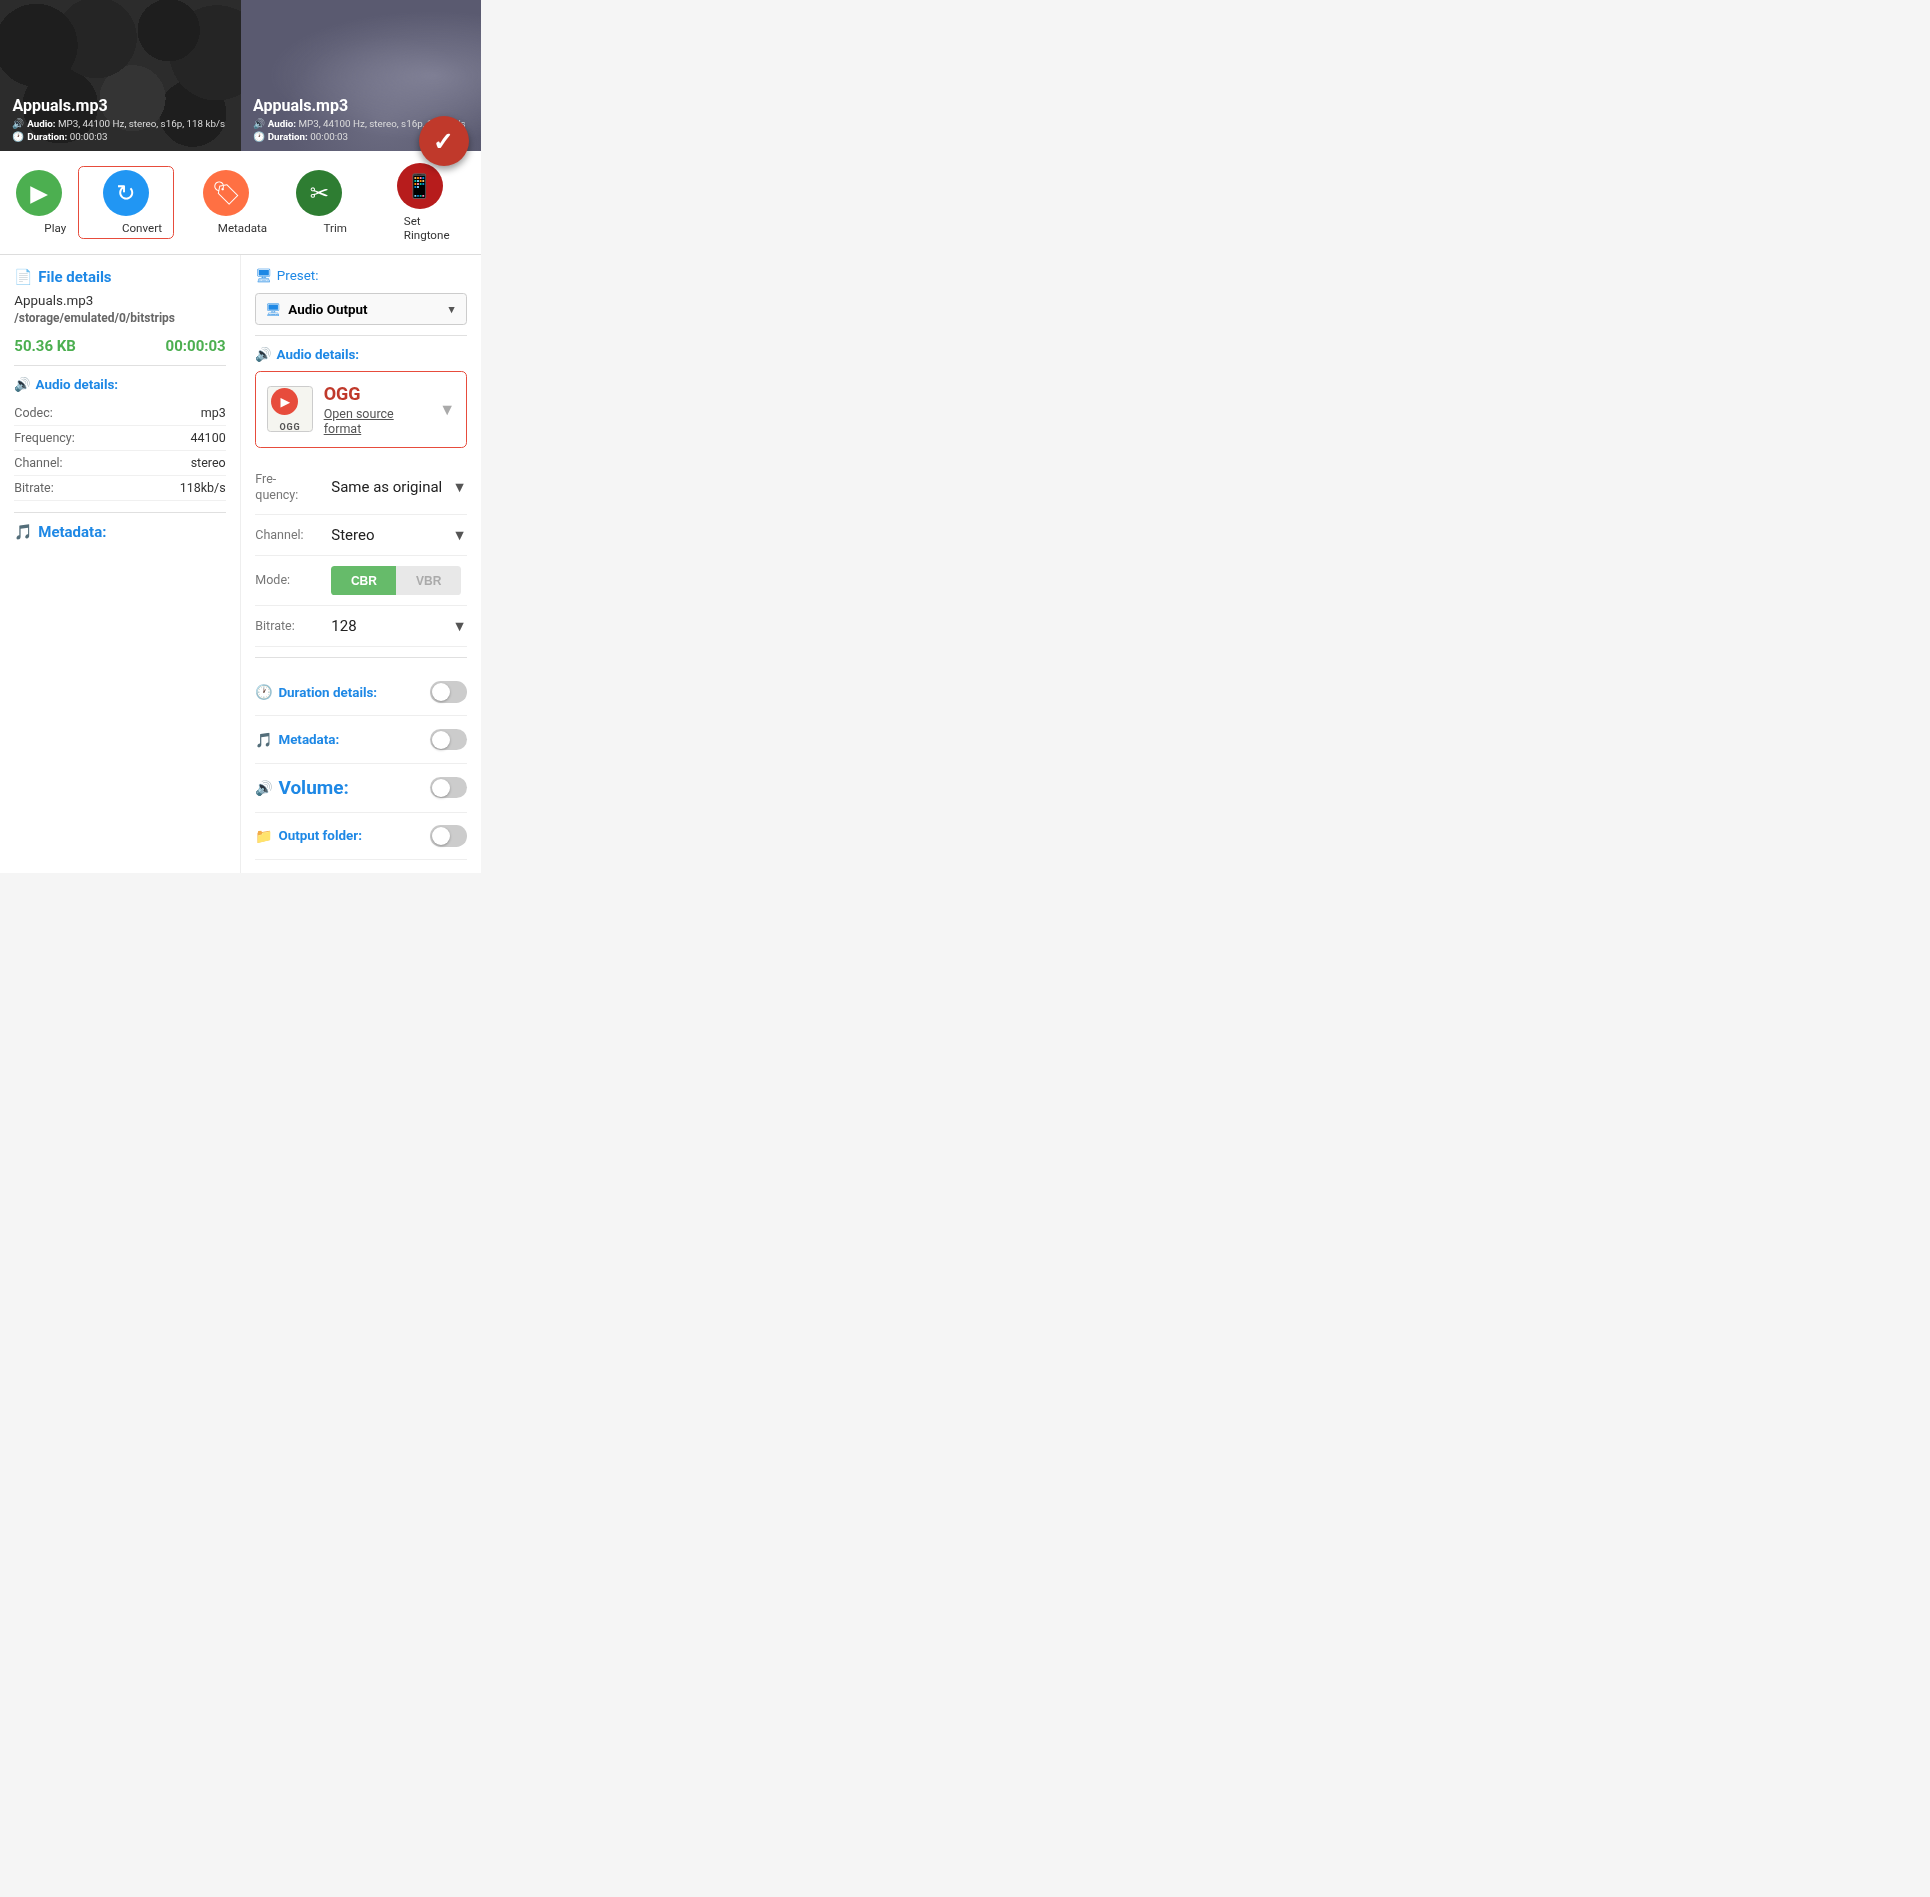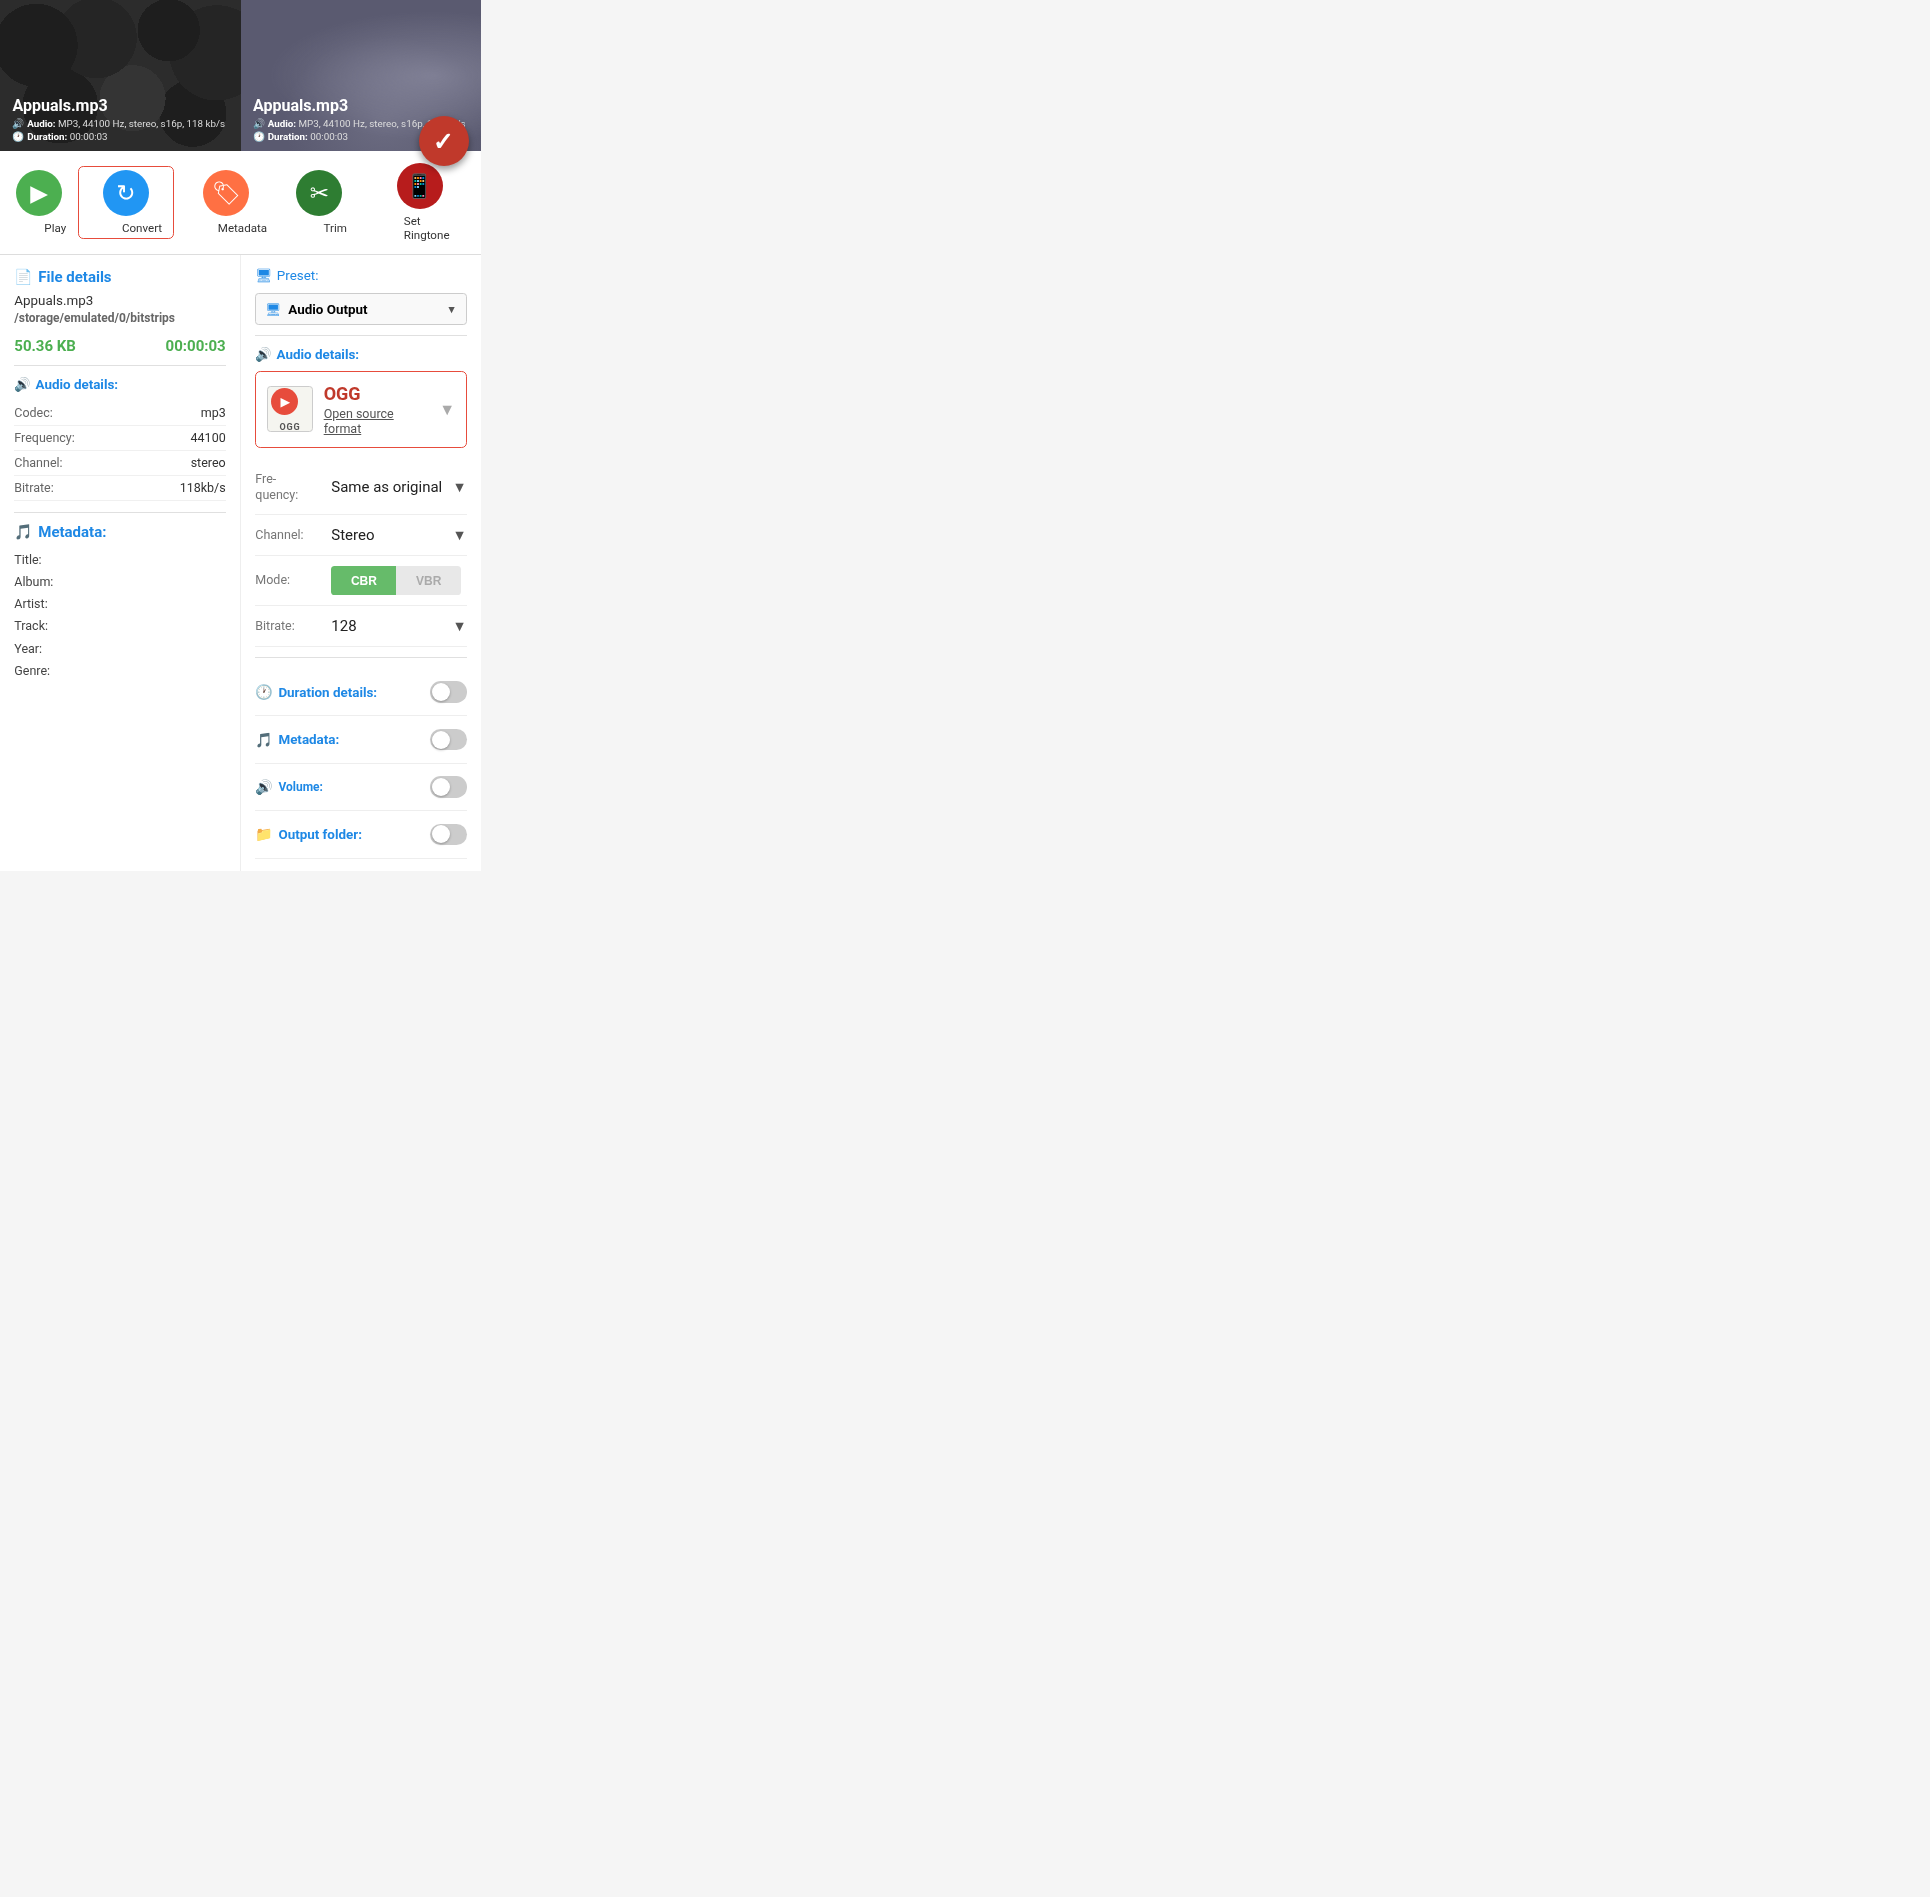--- a/index.html
+++ b/index.html
@@ -538,28 +538,20 @@
           <span class="detail-value">118kb/s</span>
         </div>
       </div>
 
       <div class="divider"></div>
 
       <div class="section-header">
         <span>🎵</span>
         <span>Metadata:</span>
       </div>
-      <div>
-        <div class="meta-row">Title:</div>
-        <div class="meta-row">Album:</div>
-        <div class="meta-row">Artist:</div>
-        <div class="meta-row">Track:</div>
-        <div class="meta-row">Year:</div>
-        <div class="meta-row">Genre:</div>
-      </div>
     </div>
 
     <div class="right-panel">
 
       <div class="preset-row">
         <div style="display:flex;align-items:center;gap:4.5px;">
           <span style="color:#1e88e5;font-size:13.4px;">🖥</span>
           <span class="preset-label">Preset:</span>
         </div>
       </div>
@@ -646,21 +638,21 @@
           <span style="font-size:13.4px;font-weight:bold;color:#1e88e5;">Metadata:</span>
         </div>
         <div class="toggle-switch">
           <div class="toggle-knob"></div>
         </div>
       </div>
 
       <div class="section-row">
         <div class="section-row-left">
           <span>🔊</span>
-          <span style="font-size:12px;font-weight:bold;color:#1e88e5;">Volume:</span>
+          <span style="font-size:19px;font-weight:bold;color:#1e88e5;">Volume:</span>
         </div>
         <div class="toggle-switch">
           <div class="toggle-knob"></div>
         </div>
       </div>
 
       <div class="section-row">
         <div class="section-row-left">
           <span>📁</span>
           <span style="font-size:13.4px;font-weight:bold;color:#1e88e5;">Output folder:</span>

